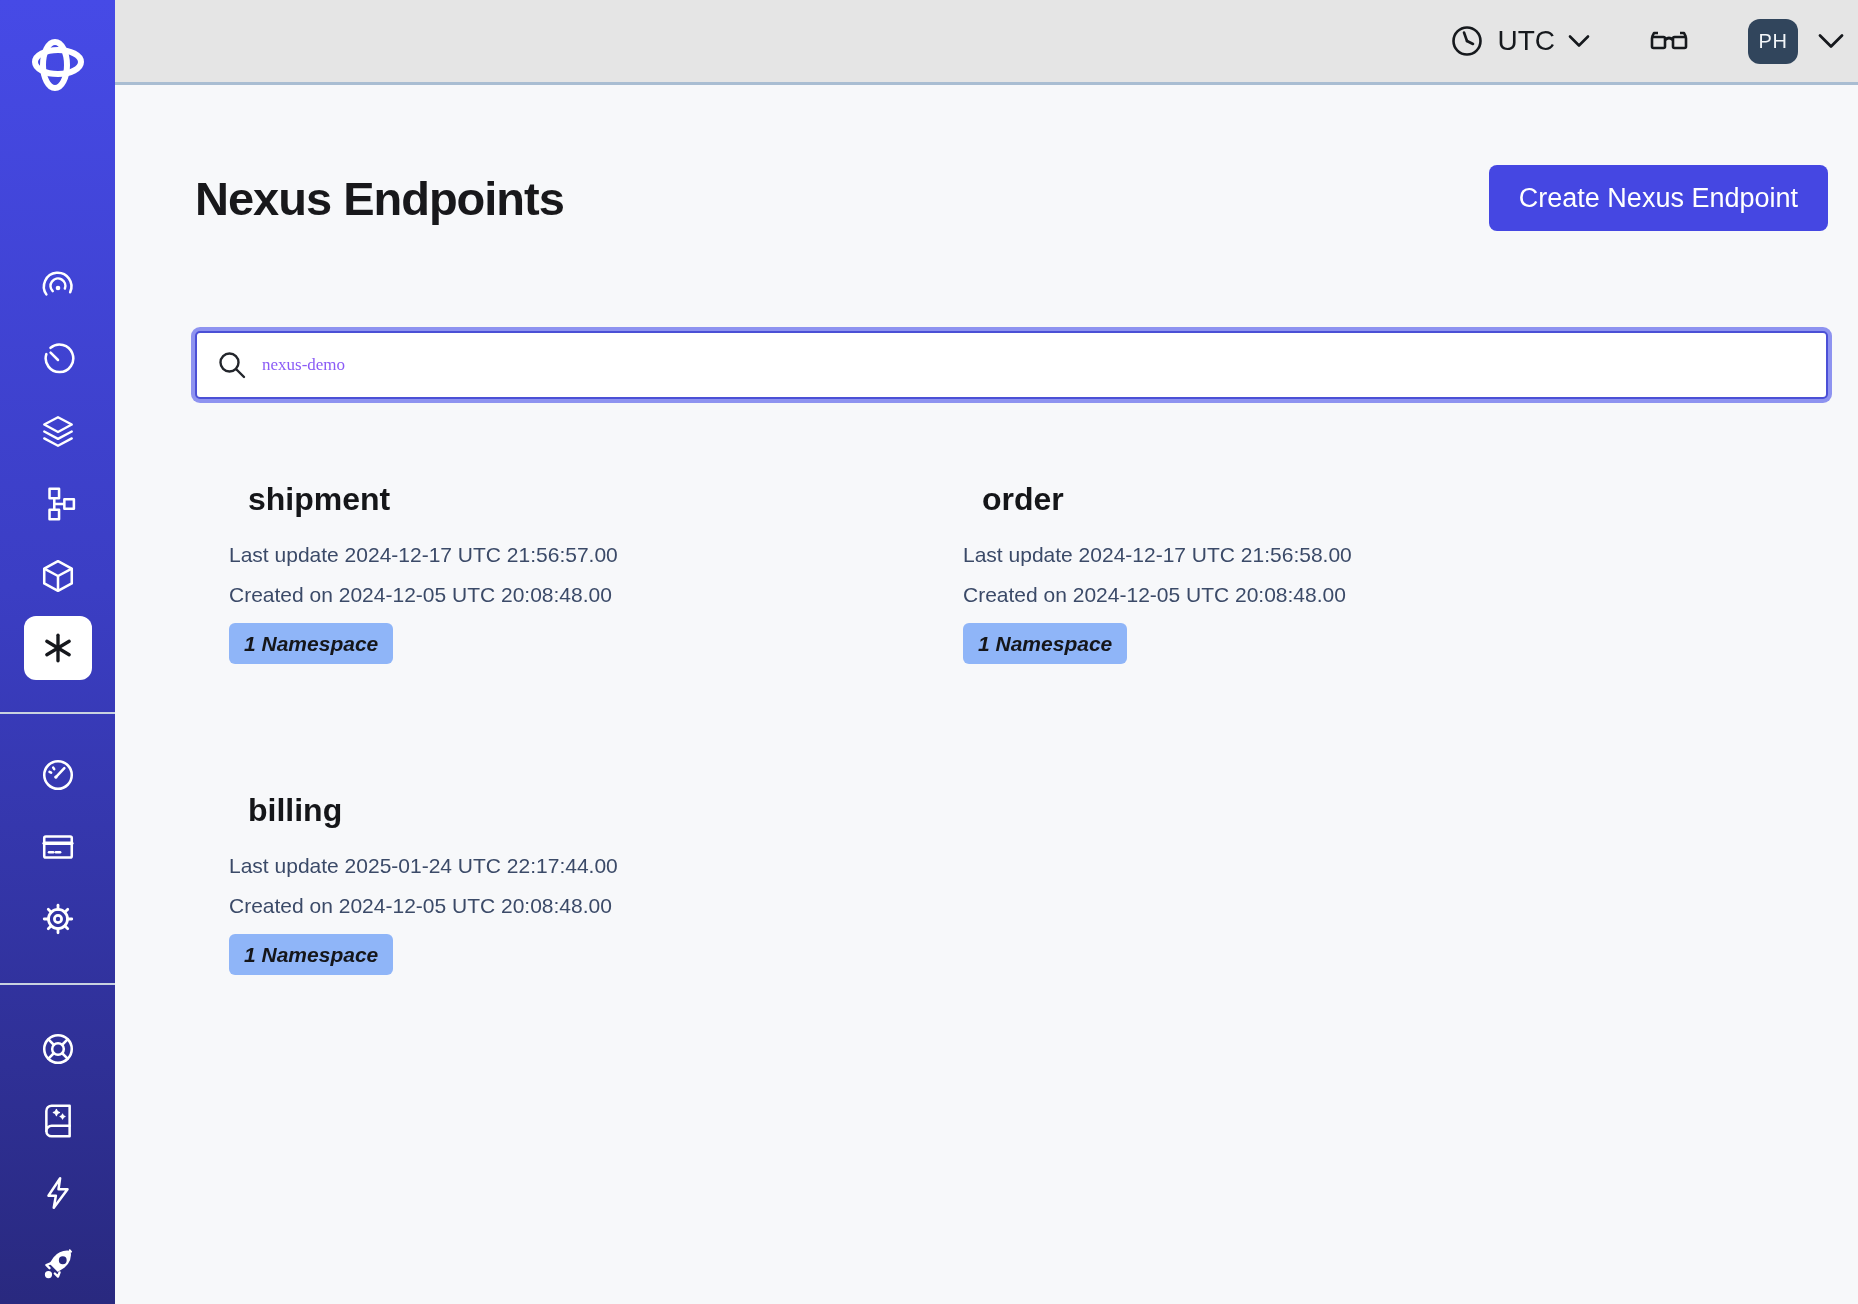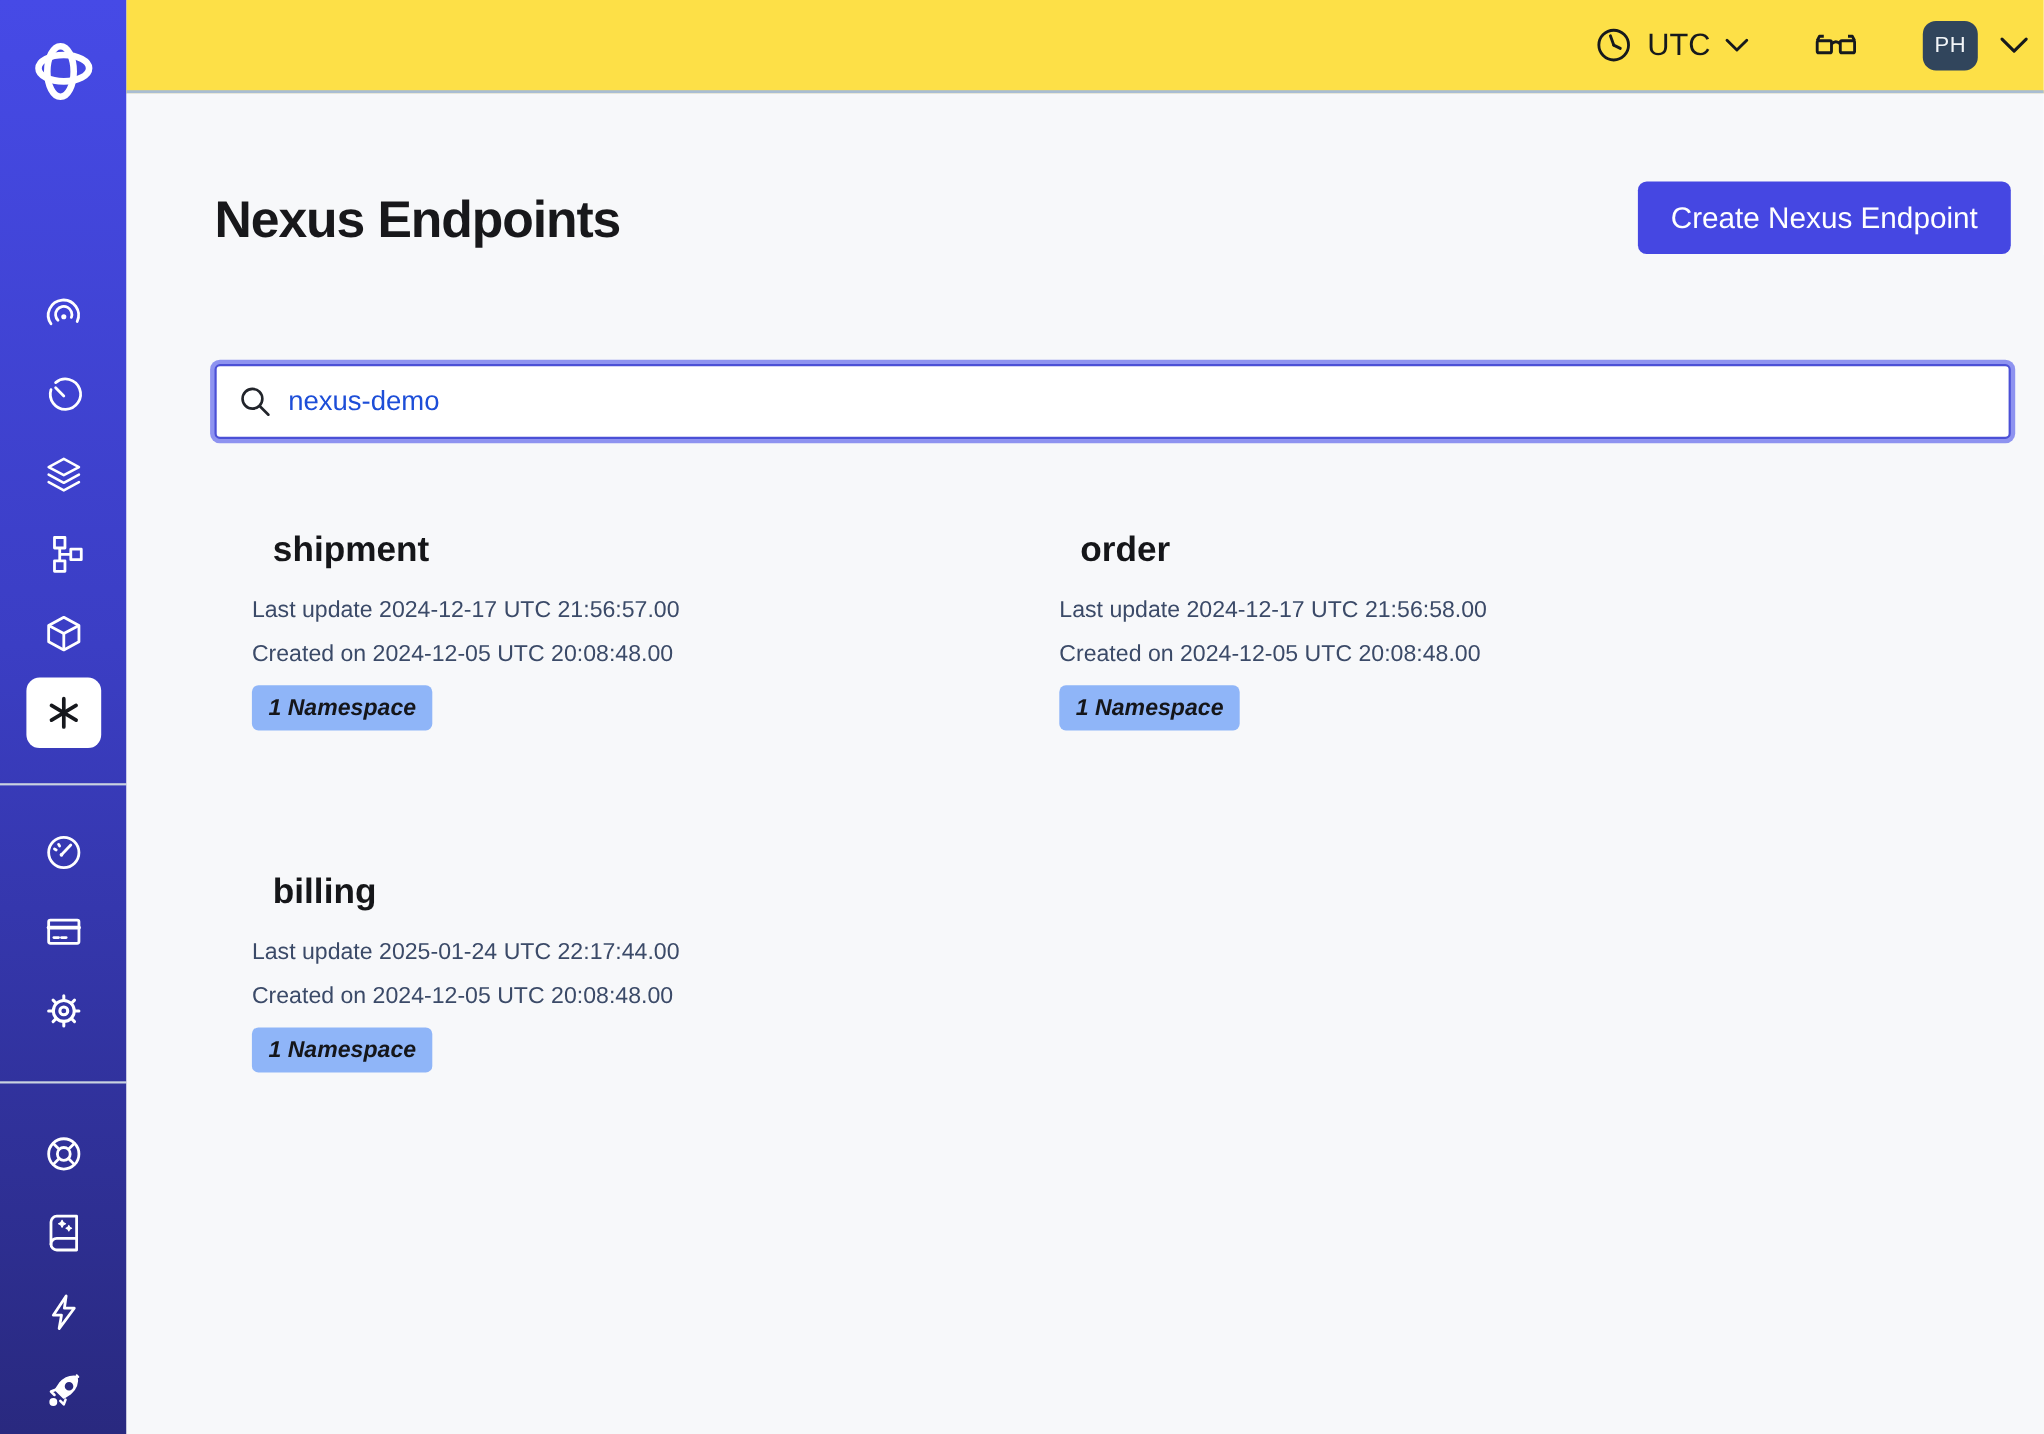--- a/index.html
+++ b/index.html
@@ -27,21 +27,21 @@
     display: flex; align-items: center; justify-content: center;
   }
   .side-divider { width: 100%; height: 2px; background: #c9d2e0; }
   .side-divider.d1 { margin: 28px 0 25px 0; }
   .side-divider.d2 { margin: 28px 0 28px 0; }
 
   
   .right-col { flex: 1; display: flex; flex-direction: column; height: 1304px; }
 
   header.topbar {
-    height: 85px; background: #fde047; border-bottom: 3px solid #a9bdd2;
+    height: 85px; background: #e5e5e5; border-bottom: 3px solid #a9bdd2;
     display: flex; align-items: center; justify-content: flex-end;
     padding-right: 14px; gap: 58px;
   }
   .tz-selector { display: flex; align-items: center; gap: 13px; cursor: pointer; }
   .tz-label { font-size: 28px; color: #16191d; }
   .glasses-btn { background: none; border: none; cursor: pointer; display: flex; align-items: center; }
   .account { display: flex; align-items: center; gap: 20px; cursor: pointer; }
   .avatar {
     width: 50px; height: 45px; border-radius: 12px; background: #31455c;
     color: #f2f5f8; font-size: 20px; display: flex; align-items: center; justify-content: center;
@@ -62,22 +62,22 @@
     cursor: pointer;
   }
 
   .search-box {
     margin-top: 100px; height: 68px; background: #ffffff;
     border: 2px solid #4b50d6; border-radius: 5px;
     box-shadow: 0 0 0 4px #8e93f0;
     display: flex; align-items: center; gap: 15px; padding: 0 20px;
   }
   .search-box input {
-    border: none; outline: none; flex: 1; font-size: 25px; color: #1d4ed8;
-    font-family: Liberation Sans, sans-serif; background: transparent;
+    border: none; outline: none; flex: 1; font-size: 17px; color: #8b5cf6;
+    font-family: Liberation Serif, serif; background: transparent;
   }
 
   .cards-grid {
     margin-top: 80px; padding-left: 34px;
     display: grid; grid-template-columns: 734px 734px; row-gap: 126px;
   }
   .card { display: block; }
   .card-title { font-size: 32px; font-weight: 700; line-height: 40px; color: #151619; margin-bottom: 16px; margin-left: 19px; }
   .card-date { font-size: 21px; line-height: 40px; color: #3b4a68; }
   .ns-badge {

